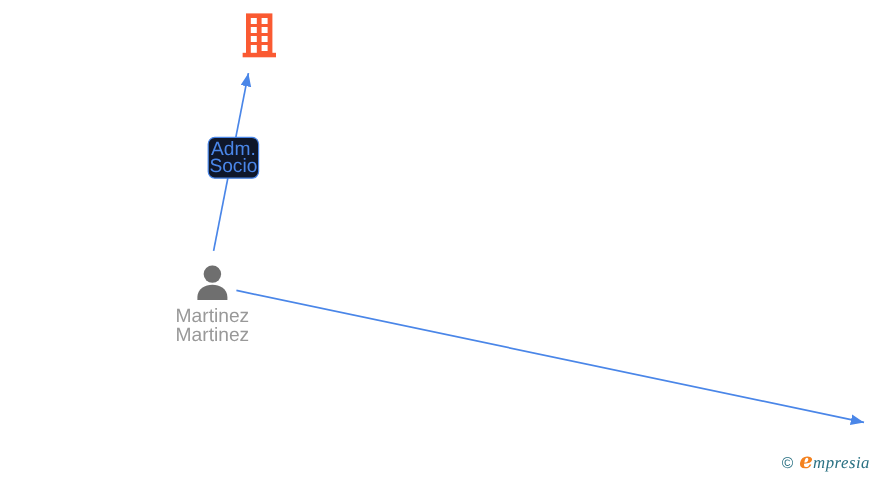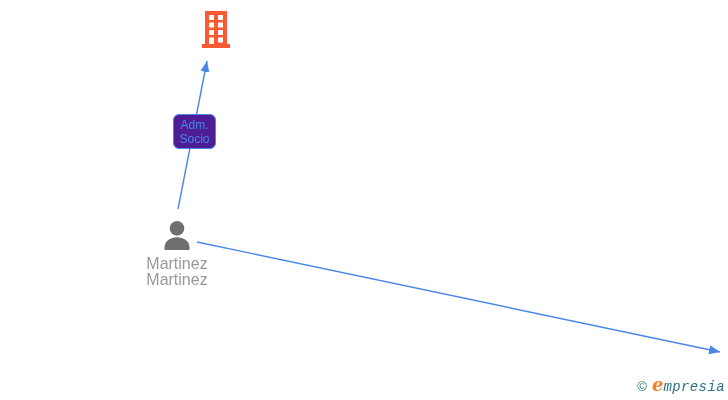--- a/index.html
+++ b/index.html
@@ -11,25 +11,25 @@
     overflow: hidden;
     font-family: "Liberation Sans", sans-serif;
   }
   .edges-svg { position: absolute; left: 0; top: 0; width: 728px; height: 400px; }
   .edge-line { stroke: var(--edge_blue); stroke-width: 1.4; fill: none; }
   .arrowhead { fill: var(--edge_blue); }
 
   .edge-label {
     position: absolute;
     box-sizing: border-box;
-    background: #4c1d95;
+    background: #0f172a;
     border: 1.5px solid var(--edge_blue);
     border-radius: 6px;
     color: var(--edge_blue);
-    font-size: 12px;
+    font-size: 16px;
     line-height: 14px;
     display: flex;
     flex-direction: column;
     align-items: center;
     justify-content: center;
     text-align: center;
     cursor: pointer;
   }
   .edge-label.adm   { left: 173px; top: 114px; width: 43px; height: 35px; }
   .edge-label.socio { left: 440px; top: 279px; width: 42px; height: 35px; }
@@ -59,21 +59,21 @@
   }
   .brand .brand-e {
     color: var(--logo_orange);
     font-family: "DejaVu Serif", serif;
     font-style: italic;
     font-weight: bold;
     font-size: 18px;
   }
   .brand .brand-rest {
     color: var(--logo_teal);
-    font-family: Liberation Mono, monospace;
+    font-family: Liberation Serif, serif;
     font-style: italic;
     font-size: 14px;
     letter-spacing: 0.4px;
     margin-top: 27px;
   }
 </style>
 </head>
 <body>
 
 <div class="canvas">

